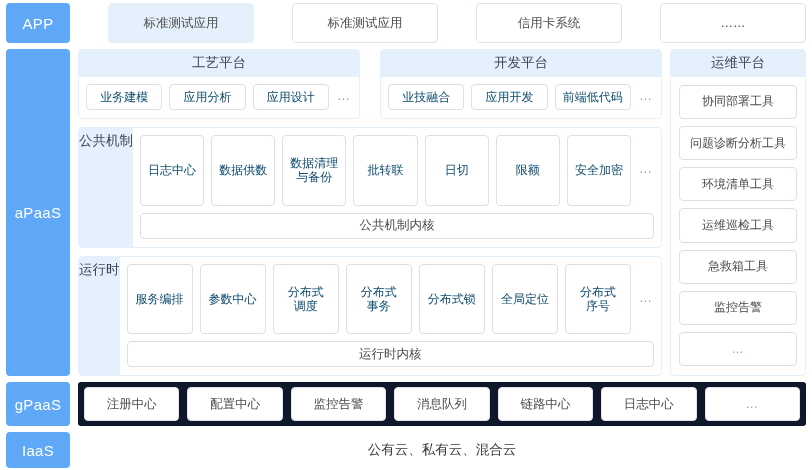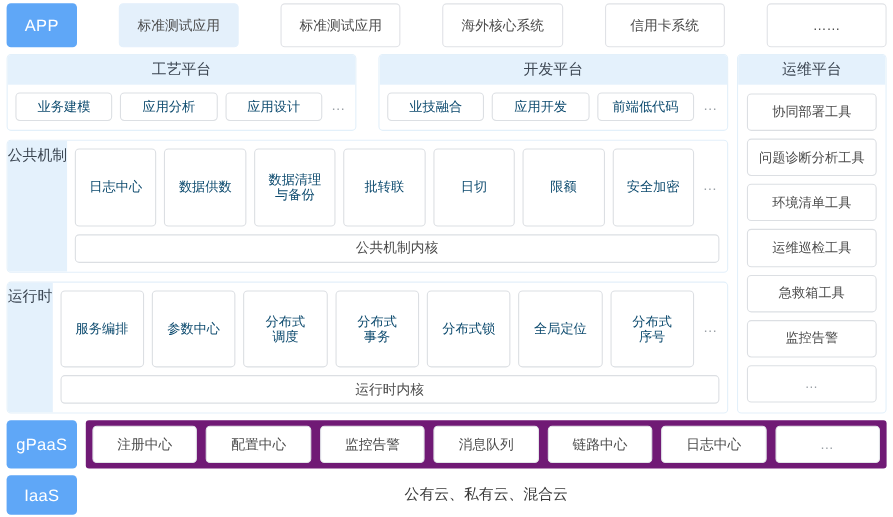--- a/index.html
+++ b/index.html
@@ -135,21 +135,21 @@
     font-size: 12px; color: #4b4b4b;
     display: flex; align-items: center; justify-content: center;
     white-space: nowrap;
   }
   .ops-item.dots { color: #9aa0a6; letter-spacing: 1px; }
 
   
   .gpaas-layer { flex: 0 0 44px; }
   .gpaas-body {
     height: 100%;
-    background: #701a75;
+    background: #0f172a;
     border-radius: 3px;
     padding: 5px 6px;
     display: flex; gap: 8px;
   }
   .gpaas-chip {
     flex: 1 1 0; min-width: 0;
     background: #ffffff;
     border: 1px solid #e2e4e8;
     border-radius: 4px;
     display: flex; align-items: center; justify-content: center;
@@ -171,28 +171,28 @@
 <body>
 
 <div class="diagram">
 
   <div class="layer app-layer">
     <div class="layer-label">APP</div>
     <div class="layer-body">
       <div class="app-row" id="app-row">
           <div class="app-chip highlight">标准测试应用</div>
           <div class="app-chip">标准测试应用</div>
-          <div class="app-chip">海外核心系统</div>
           <div class="app-chip">信用卡系统</div>
           <div class="app-chip">……</div>
         </div>
     </div>
   </div>
 
   <div class="layer apaas-layer">
+    <div class="layer-label">aPaaS</div>
     <div class="layer-body apaas-body">
 
       <div class="apaas-left">
 
         <div class="top-platforms">
 
           <div class="panel platform-craft">
             <div class="panel-head">工艺平台</div>
             <div class="panel-body">
               <div class="chip-row" id="craft-row">

